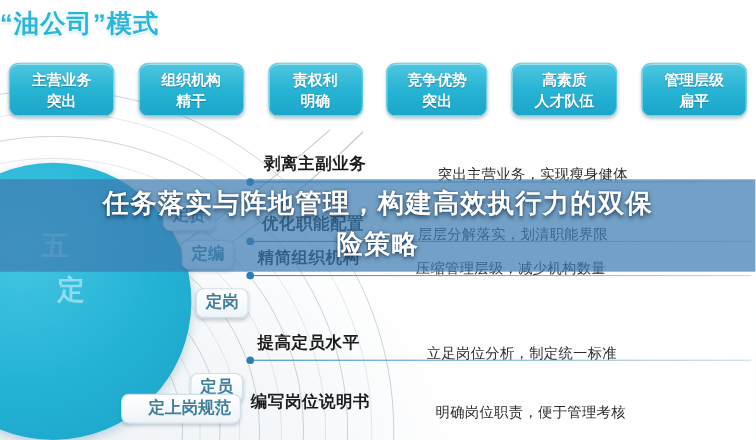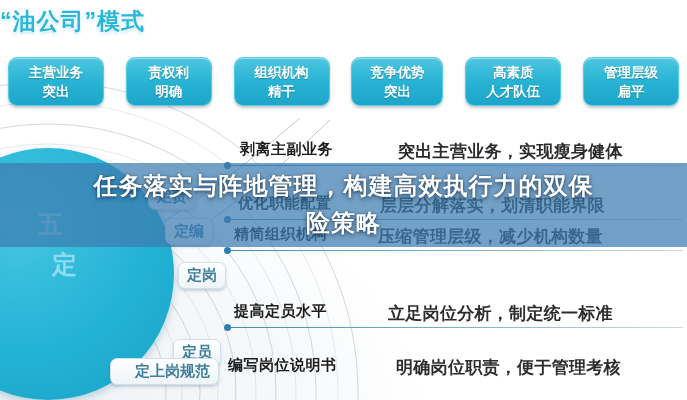--- a/index.html
+++ b/index.html
@@ -95,22 +95,22 @@
   }
   .row .rule{
     position:absolute;left:2px;top:25px;right:0;height:1px;
     background:linear-gradient(90deg,#3e8dbf 0%,#7fb5d4 55%,#cddbe4 100%);
   }
   .row .k{
     position:absolute;left:12px;top:0;
     font-size:15px;font-weight:bold;color:#1c1c1c;letter-spacing:.5px;
   }
   .row .v{
-    position:absolute;left:160px;top:0;
-    font-size:17px;color:#2c2c2c;letter-spacing:.3px;font-weight:bold;
+    position:absolute;left:160px;top:10px;
+    font-size:13px;color:#2c2c2c;letter-spacing:.3px;
   }
   .row.r1 .v{left:170px;}
   .row.r2 .k{left:10px;} .row.r2 .v{left:152px;}
   .row.r3 .k{left:6px;}  .row.r3 .v{left:150px;}
   .row.r4 .k{left:22px;} .row.r4 .v{left:192px;}
   .row.r5 .k{left:6px;}  .row.r5 .v{left:160px;}
   .row.r6 .k{left:0px;}  .row.r6 .v{left:168px;}
   .rows .gap{height:23px;}
 
   
@@ -151,24 +151,24 @@
       <path d="M8 300 Q 150 250 300 118"></path>
       <path d="M4 322 Q 170 276 330 120"></path>
     </g>
   </svg>
 
   <div class="title">“油公司”模式</div>
 
   <div class="pills">
     <div class="pill w1">主营业务
 突出</div>
+    <div class="pill w3">组织机构
+精干</div>
     <div class="pill w2">责权利
 明确</div>
-    <div class="pill w3">组织机构
-精干</div>
     <div class="pill w4">竞争优势
 突出</div>
     <div class="pill w5">高素质
 人才队伍</div>
     <div class="pill w6">管理层级
 扁平</div>
   </div>
 
   <div class="bigcircle">
     <div class="lbl">

